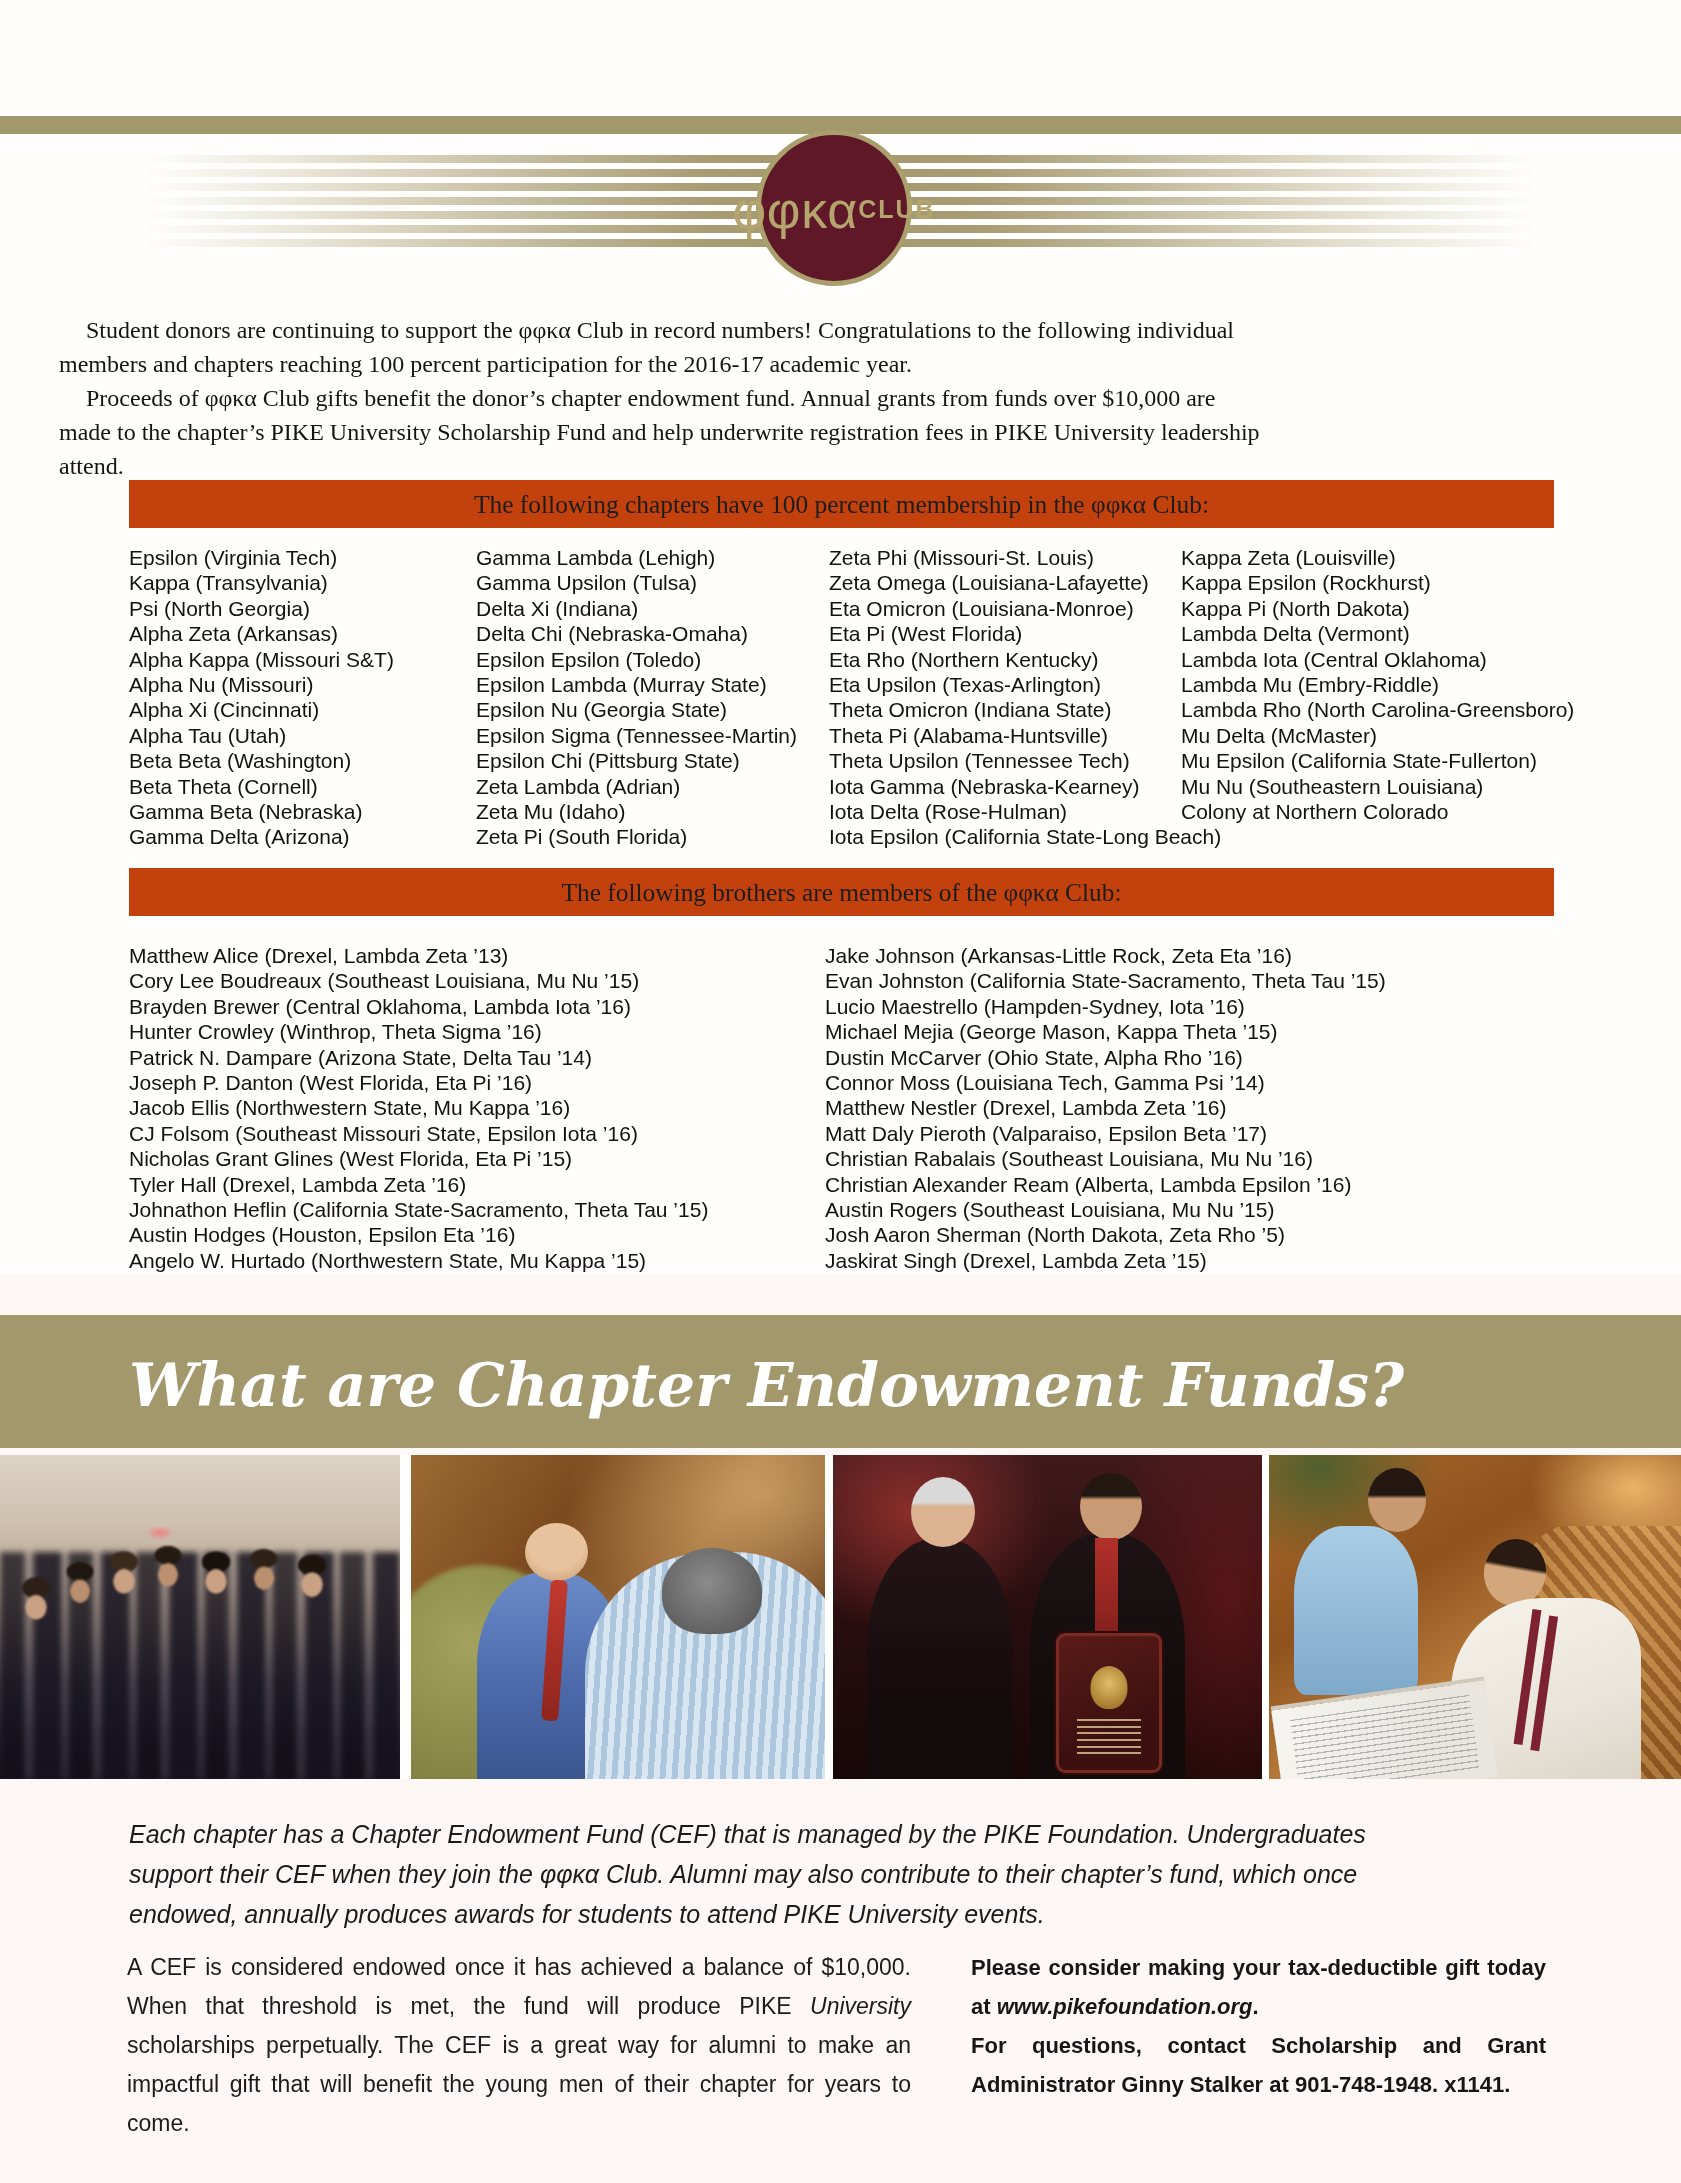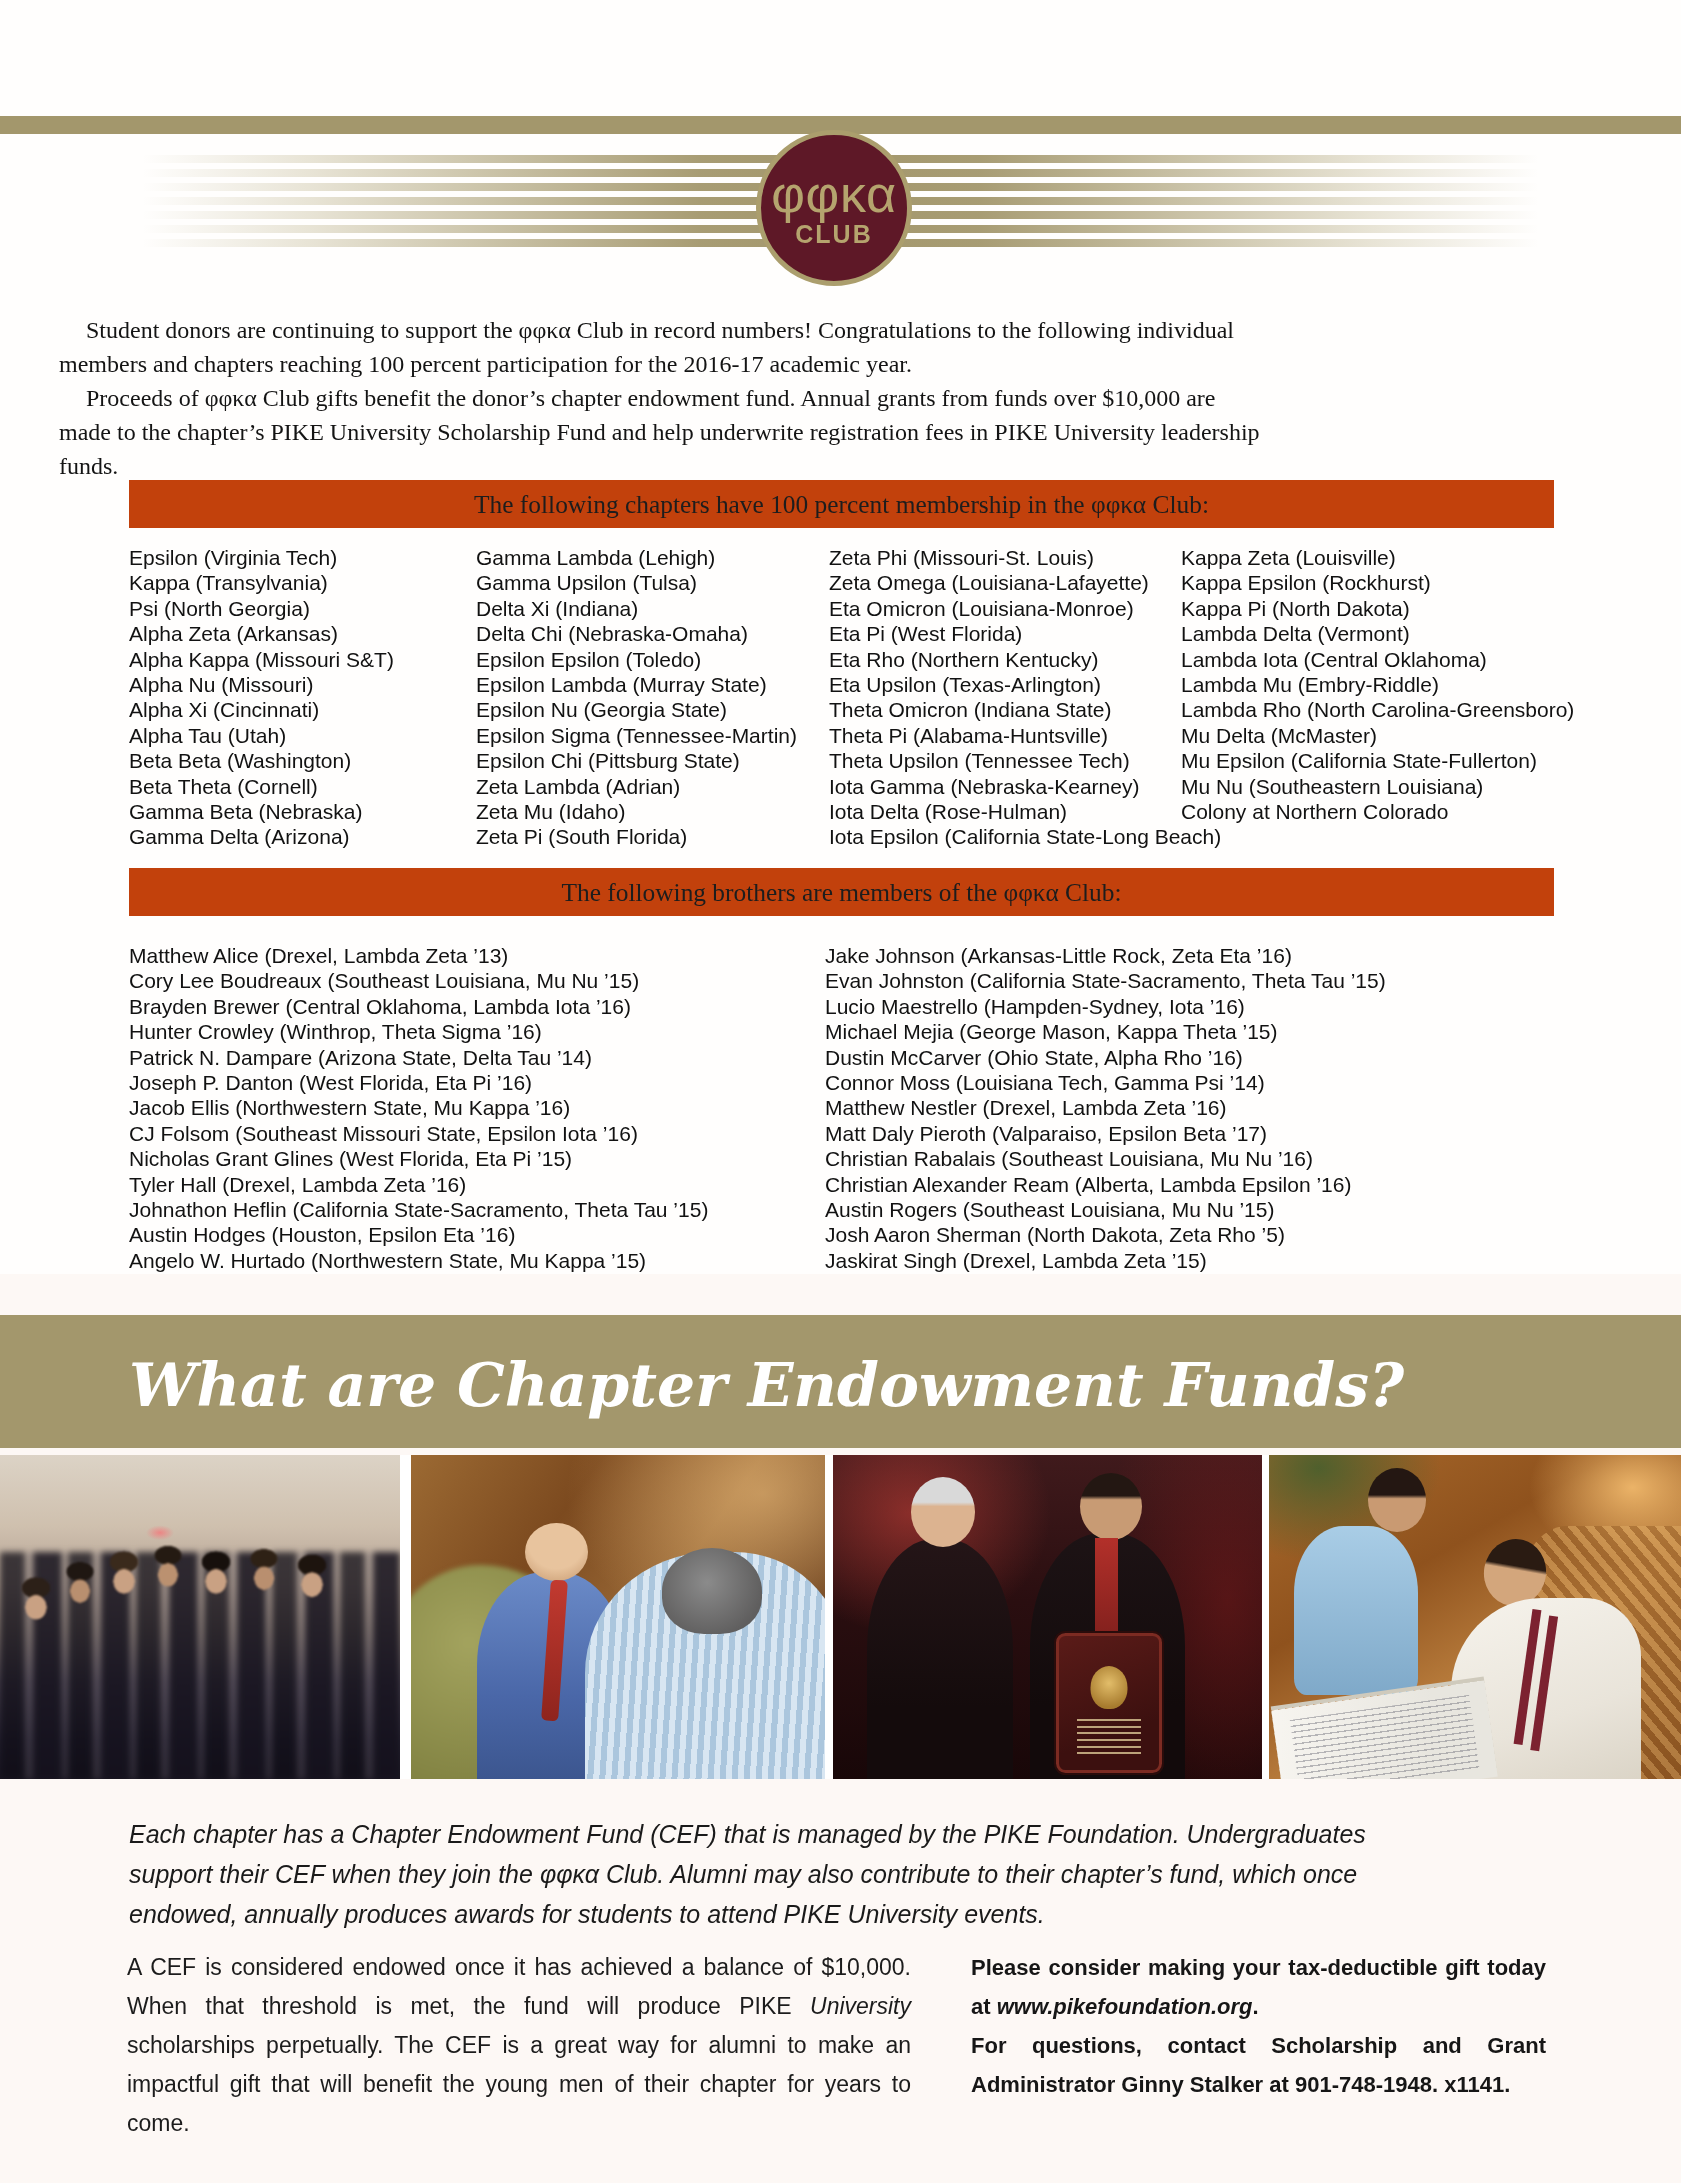--- a/index.html
+++ b/index.html
@@ -8,21 +8,21 @@
 
   
   .topbar{position:absolute;left:0;top:116px;width:100%;height:18px;background:#a3976c;}
   .stripes{position:absolute;left:142px;top:155px;width:1397px;}
   .stripe{height:8px;margin-bottom:6px;
     background:linear-gradient(90deg,
       rgba(163,151,108,0) 0%, rgba(189,179,140,.35) 12%,
       rgba(163,151,108,.95) 40%, #a3976c 50%, rgba(163,151,108,.95) 60%,
       rgba(189,179,140,.35) 88%, rgba(163,151,108,0) 100%);}
   .badge{position:absolute;left:756px;top:130px;width:146px;height:146px;border-radius:50%;
-    background:#5e1827;border:5.4px solid #ab9e6d;display:flex;flex-direction:column;
+    background:#5e1827;border:5.4px solid #ab9e6d;display:flex;
     align-items:center;justify-content:center;}
   .badge-greek{font-size:52px;line-height:47px;color:#b5a46e;letter-spacing:0.7px;margin-top:4px;}
   .badge-club{font-size:25px;font-weight:bold;color:#b5a46e;letter-spacing:2px;margin-top:2.7px;}
 
   
   .intro{position:absolute;left:59px;top:313px;width:1565px;
     font-family:"Liberation Serif", serif;font-size:24px;line-height:34px;color:#141414;}
   .intro .line{white-space:nowrap;}
   .intro-p .line:first-child{text-indent:27px;}
 
@@ -172,21 +172,21 @@
   </div>
 
   <div class="intro">
     <div class="intro-p">
         <div class="line">Student donors are continuing to support the φφκα Club in record numbers! Congratulations to the following individual</div>
         <div class="line">members and chapters reaching 100 percent participation for the 2016-17 academic year.</div>
       </div>
     <div class="intro-p">
         <div class="line">Proceeds of φφκα Club gifts benefit the donor’s chapter endowment fund. Annual grants from funds over $10,000 are</div>
         <div class="line">made to the chapter’s PIKE University Scholarship Fund and help underwrite registration fees in PIKE University leadership</div>
-        <div class="line">funds.</div>
+        <div class="line">attend.</div>
       </div>
   </div>
 
   <div class="band band1">The following chapters have 100 percent membership in the φφκα Club:</div>
 
   <div class="col chap2">
       <div class="item">Gamma Lambda (Lehigh)</div>
       <div class="item">Gamma Upsilon (Tulsa)</div>
       <div class="item">Delta Xi (Indiana)</div>
       <div class="item">Delta Chi (Nebraska-Omaha)</div>

